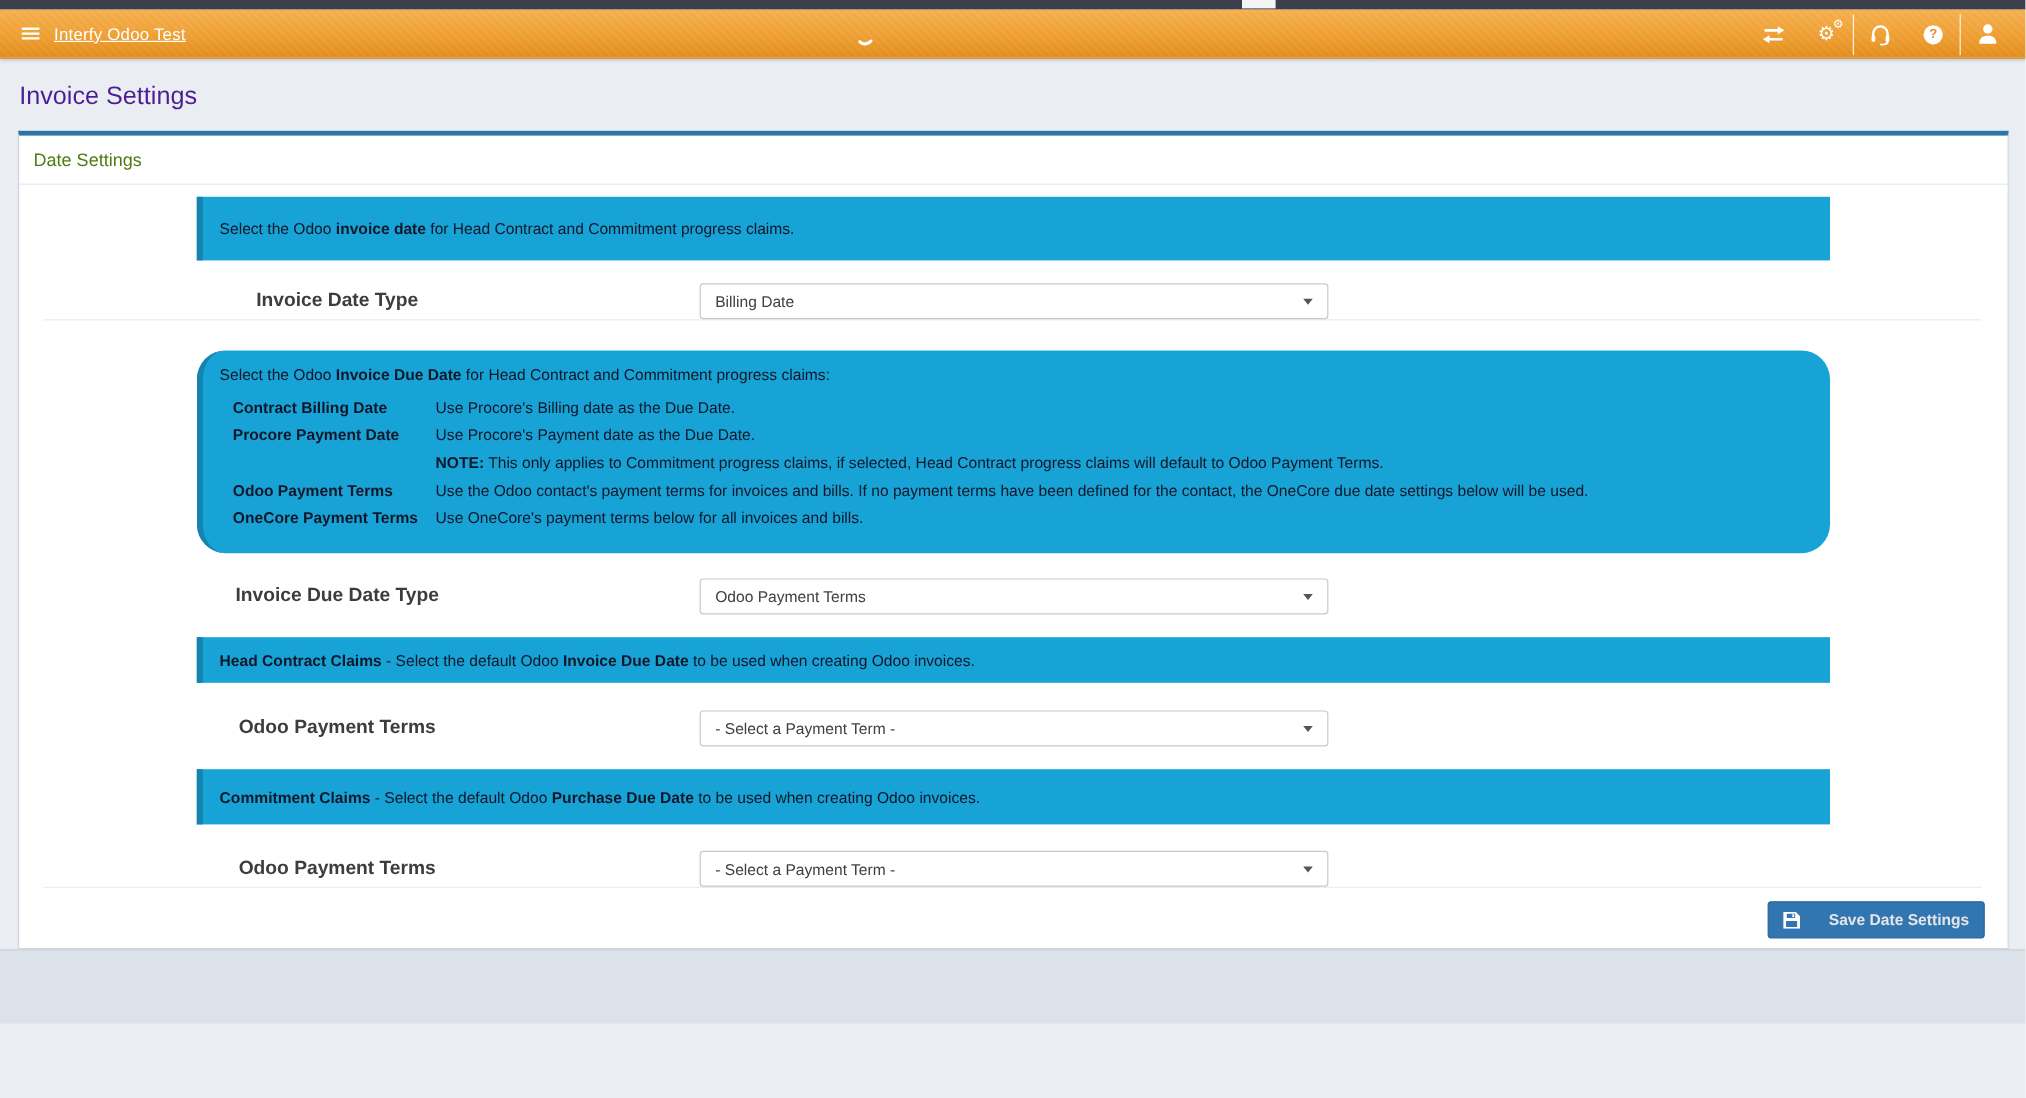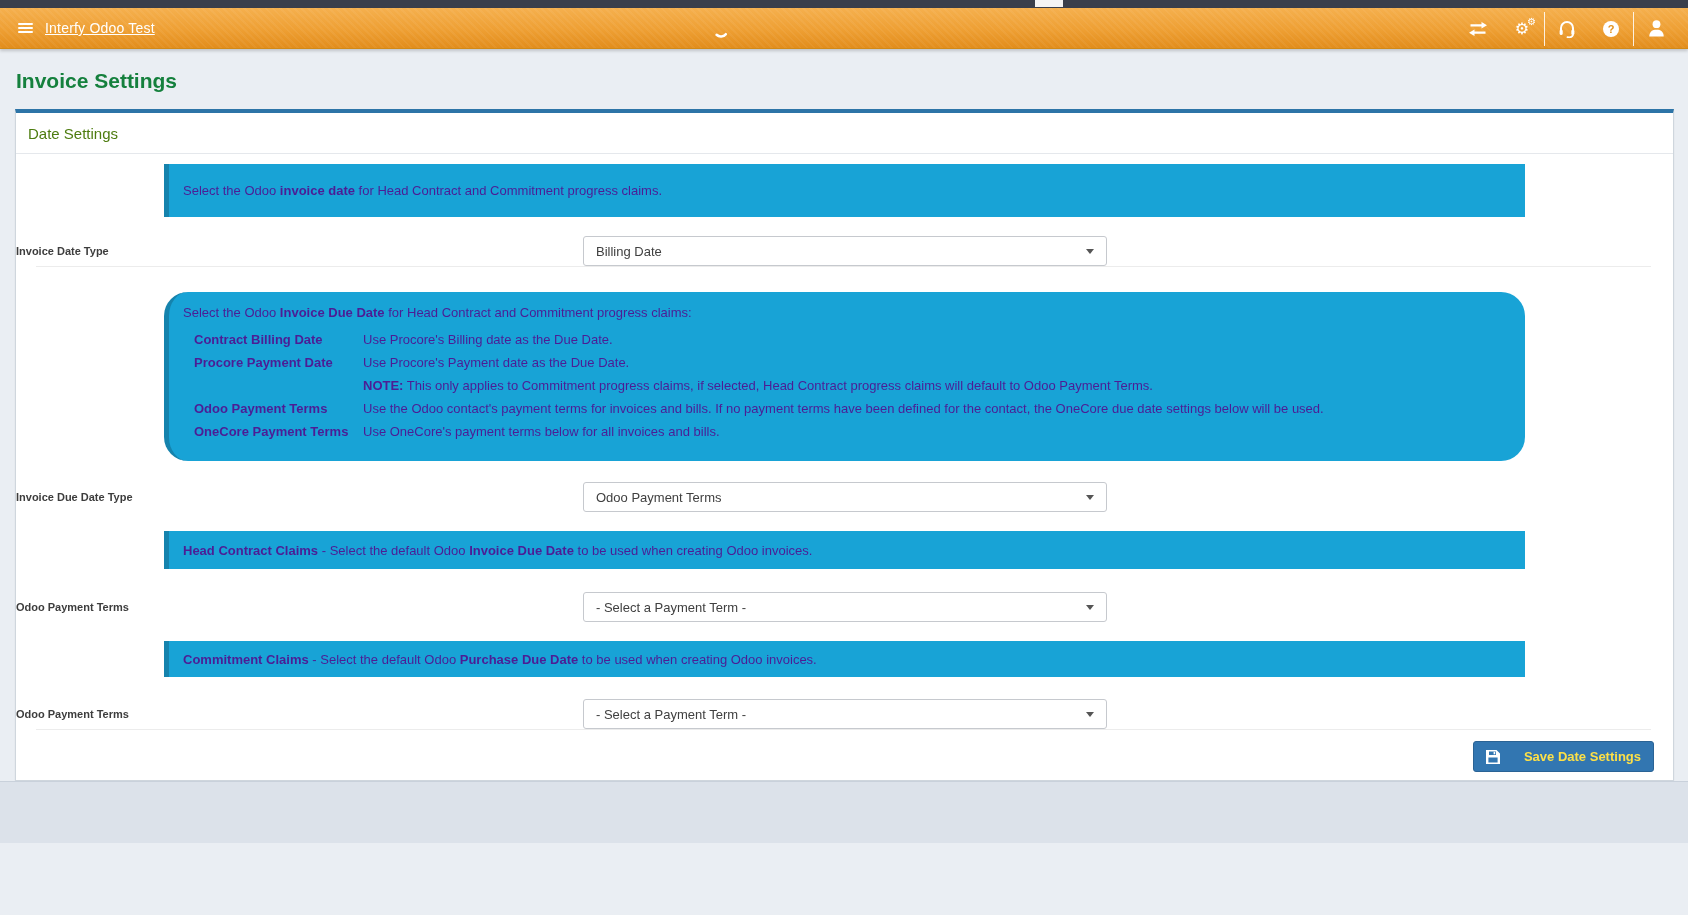--- a/index.html
+++ b/index.html
@@ -27,64 +27,64 @@
   .nav-right { position:absolute; right:10px; top:0; height:41px; display:flex; align-items:center; }
   .nav-icon { display:flex; align-items:center; justify-content:center; width:44px; height:41px; background:none; border:none; cursor:pointer; color:#fff; }
   .nav-sep { width:1px; height:34px; background:rgba(255,255,255,0.85); }
   .gear-wrap { position:relative; font-family:"DejaVu Sans", sans-serif; color:#fff; }
   .gear-big { font-size:16px; line-height:1; }
   .gear-small { position:absolute; right:-7px; top:-4px; font-size:10px; line-height:1; }
   .help-circle { width:16px; height:16px; border-radius:50%; background:#fff; color:#e2921e;
                  font-weight:bold; font-size:11px; display:flex; align-items:center; justify-content:center; }
 
   
-  .page-title { margin:20px 0 0 16px; font-size:21px; font-weight:700; color:#15803d; }
+  .page-title { margin:20px 0 0 16px; font-size:21px; font-weight:400; color:#4c1d95; }
 
   .panel { margin:16px 14px 0 15px; background:#fff; border:1px solid #cfd6dd;
            border-top:4px solid #2d74a7; box-shadow:0 1px 2px rgba(0,0,0,0.05); }
   .panel-header { height:41px; line-height:41px; padding-left:12px; font-size:15px; color:#4d7c0f;
                   border-bottom:1px solid #e5e8ec; }
   .panel-body { padding-bottom:8px; }
 
   
   .banner { margin-left:148px; margin-right:148px; background:#18a3d6; border-left:5px solid #1583ad;
-            color:#4c1d95; font-size:13px; }
+            color:#0f172a; font-size:13px; }
   .banner b { font-weight:bold; }
   .banner-1 { margin-top:10px; height:53px; display:flex; align-items:center; padding-left:14px; }
   .banner-2 { margin-top:25px; padding:13px 14px 14px 14px;border-radius:24px; }
   .banner-2 .intro { margin-bottom:12px; }
   .term-row { display:flex; margin-bottom:7px; padding-left:11px; line-height:16px; }
   .term-row.note-row { margin-top:5px; }
   .term-row .term { width:169px; flex:0 0 169px; font-weight:bold; }
   .term-row .desc b { font-weight:bold; }
   .banner-3 { margin-top:19px; height:38px; display:flex; align-items:center; padding-left:14px; }
-  .banner-4 { margin-top:19px; height:36px; display:flex; align-items:center; padding-left:14px; }
+  .banner-4 { margin-top:19px; height:46px; display:flex; align-items:center; padding-left:14px; }
 
   
   .field-row { display:flex; align-items:center; height:30px; }
-  .field-row label { width:530px; text-align:left; font-weight:bold; color:#3d3d3d; font-size:11px; }
+  .field-row label { width:530px; text-align:center; font-weight:bold; color:#3d3d3d; font-size:16px; }
   .select { margin-left:37px; width:524px; height:30px; background:#fff; border:1px solid #c6c9ce;
             border-radius:3px; display:flex; align-items:center; padding:0 12px; color:#404040;
             font-size:13px; cursor:pointer; position:relative; }
   .select .caret { position:absolute; right:12px; top:12px; width:0; height:0;
                    border-left:4px solid transparent; border-right:4px solid transparent;
                    border-top:5px solid #555; }
   .row-1 { margin-top:19px; }
   .row-2 { margin-top:21px; }
   .row-3 { margin-top:23px; }
   .row-4 { margin-top:22px; }
 
   hr.sep { border:none; border-top:1px solid #ececec; margin:0 22px 0 20px; }
   .sep-1 { margin-top:21px; }
   .sep-2 { margin-top:27px; }
 
   
   .actions { display:flex; justify-content:flex-end; margin:11px 19px 0 0; }
   .btn-primary { display:flex; align-items:center; gap:24px; height:31px; padding:0 12px;
-                 background:#3276b1; border:1px solid #2a6395; border-radius:3px; color:#fde047;
+                 background:#3276b1; border:1px solid #2a6395; border-radius:3px; color:#e5e5e5;
                  font-size:13px; font-weight:bold; cursor:pointer; font-family:"Liberation Sans",sans-serif; }
 
   .footer-strip { height:62px; background:#dce2ea; border-top:1px solid #c9d1db; margin-top:0; }
 </style>
 </head>
 <body>
 
 <div class="top-strip">
   <div class="seg"></div>
 </div>

